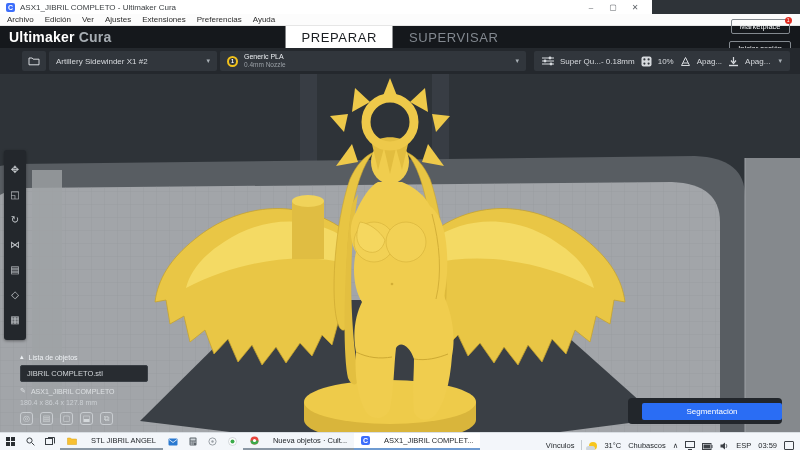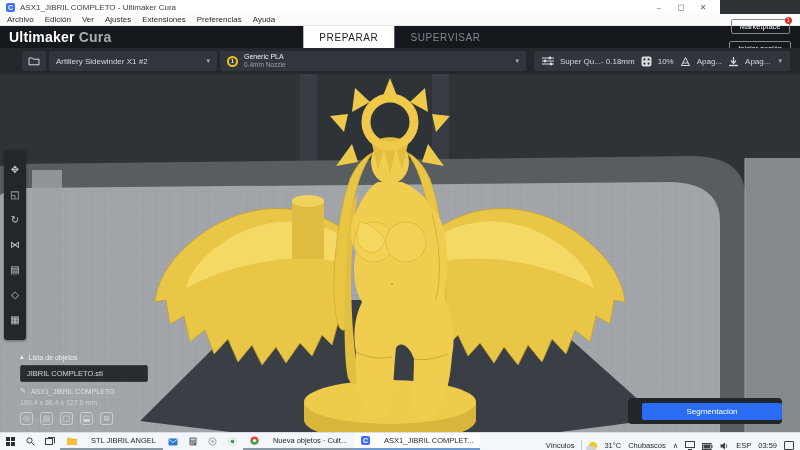--- a/index.html
+++ b/index.html
@@ -1,41 +1,41 @@
 <!DOCTYPE html>
 <html><head>
 <meta charset="utf-8">
 <style>
   * { margin:0; padding:0; box-sizing:border-box; }
   html,body { width:800px; height:450px; overflow:hidden; }
   body { font-family:"Liberation Sans", sans-serif; }
   #app { position:relative; width:800px; height:450px; background:#2e3338; }
 
   
-  .titlebar { position:absolute; top:0; left:0; width:720px; height:14px; background:#ffffff;
+  .titlebar { position:absolute; top:0; left:0; width:652px; height:14px; background:#ffffff;
     display:flex; align-items:center; gap:5px; padding:0 6px; font-size:8px; color:#3c4043; }
   .cura-app-icon { width:9px; height:9px; border-radius:2px; background:#3d6efb; color:#fff;
     font-size:7px; font-weight:bold; line-height:9px; text-align:center; flex:0 0 auto; }
   .win-controls { margin-left:auto; display:flex; gap:0; }
   .win-btn { width:22px; text-align:center; font-size:8px; color:#5f6368; cursor:default; }
 
   
   .menubar { position:absolute; top:14px; left:0; width:800px; height:12px; background:#fcfcfc;
     border-bottom:1px solid #e6e6e6; display:flex; align-items:center; gap:11px; padding:0 7px;
     font-size:8px; color:#2b2b2b; }
 
   
   .cura-header { position:absolute; top:26px; left:0; width:800px; height:22px; background:#15181c;
     display:flex; align-items:center; padding:0 9px; }
   .brand { font-size:14px; color:#ffffff; letter-spacing:.2px; white-space:nowrap; }
   .brand .bold { font-weight:bold; }
   .brand .light { color:#a7adb3; font-weight:700; }
   .stage-tabs { position:absolute; left:50%; transform:translateX(-50%); top:0; height:22px;
     display:flex; align-items:stretch; }
-  .stage-tab { display:flex; align-items:center; padding:0 16px; font-size:10px; letter-spacing:.6px;
+  .stage-tab { display:flex; align-items:center; padding:0 16px; font-size:13px; letter-spacing:.6px;
     color:#82888f; }
   .stage-tab.active { background:#ffffff; color:#1b1e22; }
   .header-right { margin-left:auto; display:flex; gap:7px; align-items:center;flex-direction:column; }
   .hdr-btn { position:relative; border:1px solid #83898f; color:#f2f4f6; background:transparent;
     font-size:7.5px; padding:2px 8px; border-radius:2px; white-space:nowrap; }
   .badge-dot { position:absolute; top:-3px; right:-3px; width:7px; height:7px; border-radius:50%;
     background:#e02b20; color:#fff; font-size:5px; line-height:7px; text-align:center; }
 
   
   .config-bar { position:absolute; top:48px; left:0; width:800px; height:26px; background:#24282d;

